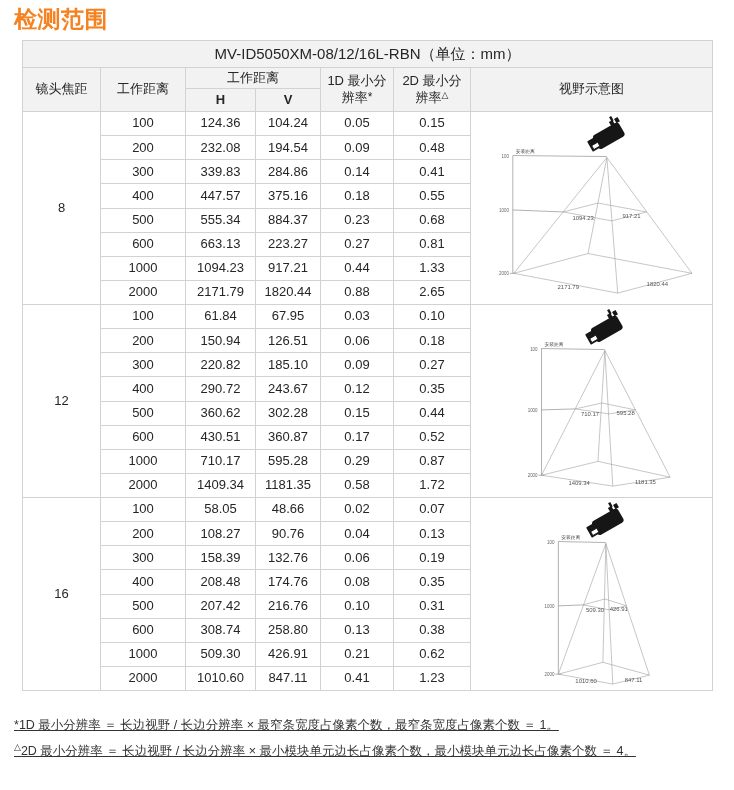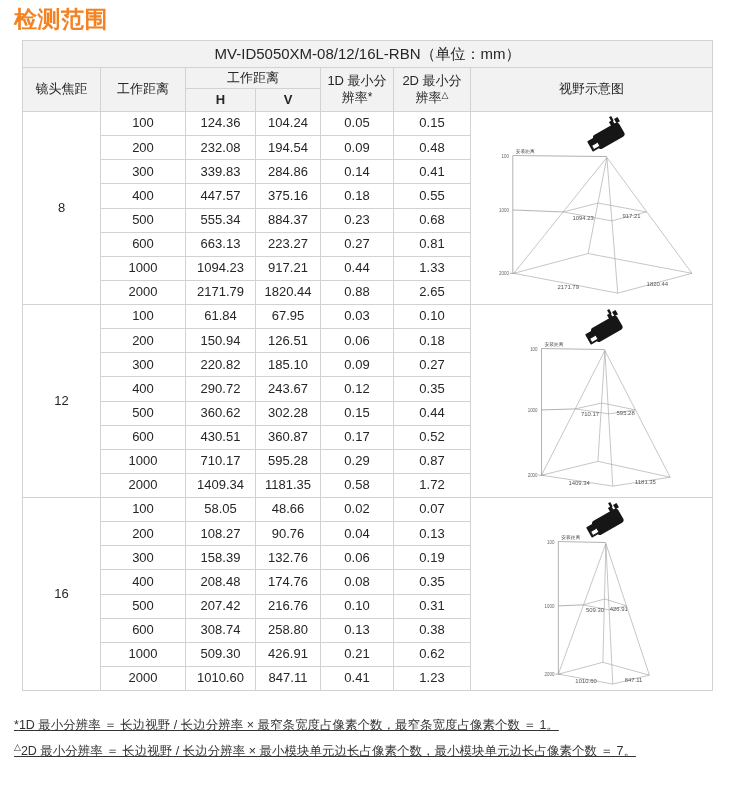--- a/index.html
+++ b/index.html
@@ -359,16 +359,16 @@
           <td>847.11</td>
           <td>0.41</td>
           <td>1.23</td>
         </tr>
 
     </tbody>
   </table>
 
   <div class="footnotes">
     <p><span class="fn-marker">*</span><span>1D 最小分辨率 ＝ 长边视野 / 长边分辨率 × 最窄条宽度占像素个数，最窄条宽度占像素个数 ＝ 1。</span></p>
-    <p><span class="fn-sup">△</span><span>2D 最小分辨率 ＝ 长边视野 / 长边分辨率 × 最小模块单元边长占像素个数，最小模块单元边长占像素个数 ＝ 7。</span></p>
+    <p><span class="fn-sup">△</span><span>2D 最小分辨率 ＝ 长边视野 / 长边分辨率 × 最小模块单元边长占像素个数，最小模块单元边长占像素个数 ＝ 4。</span></p>
   </div>
 
 </div>
 
 </body></html>

